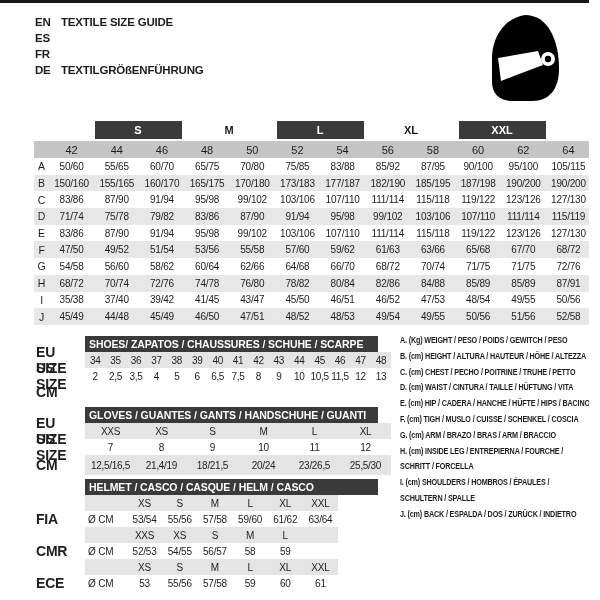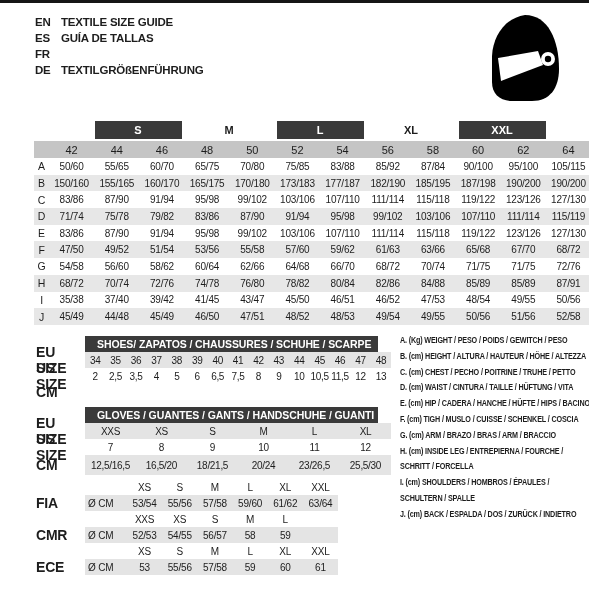--- a/index.html
+++ b/index.html
@@ -29,21 +29,21 @@
 
   
   .sub{position:absolute;left:36px;width:356px;}
   #shoes{top:336px;}
   #gloves{top:407px;}
   #helmet-table{top:479px;}
   .srow{display:flex;align-items:center;height:16px;}
   #gloves .srow:nth-child(4){height:20px;}
   .slabel{width:49px;flex:none;font-weight:bold;font-size:14px;letter-spacing:-0.2px;}
   .bar{width:293px;flex:none;background:var(--dark);color:#fff;font-weight:bold;font-size:10.5px;
-       height:16px;line-height:16px;padding-left:12px;box-sizing:border-box;letter-spacing:-0.1px;white-space:nowrap;}
+       height:16px;line-height:16px;padding-left:4px;box-sizing:border-box;letter-spacing:-0.1px;white-space:nowrap;}
   .scells{display:flex;width:306px;height:100%;align-items:center;}
   .scell{flex:1 1 0;text-align:center;font-size:10px;letter-spacing:-0.3px;}
   .hcells{display:flex;width:253px;height:100%;align-items:center;font-size:10px;letter-spacing:-0.2px;}
   .hc0{width:42px;flex:none;padding-left:3px;box-sizing:border-box;}
   .hc{flex:1 1 0;text-align:center;}
   .sub .srow:nth-child(even) .scells,
   .sub .srow:nth-child(even) .hcells{background:var(--shade);}
 
   
   .legend{position:absolute;left:400px;top:333px;width:240px;transform:scaleX(0.8);
@@ -57,21 +57,20 @@
   <div class="btop"></div>
   <div class="bright"></div>
 
   <div class="langs" id="langs">
       <div class="lang-row">
         <div class="lang-code">EN</div>
         <div class="lang-title">TEXTILE SIZE GUIDE</div>
       </div>
       <div class="lang-row">
         <div class="lang-code">ES</div>
-        <div class="lang-title">GUÍA DE TALLAS</div>
       </div>
       <div class="lang-row">
         <div class="lang-code">FR</div>
       </div>
       <div class="lang-row">
         <div class="lang-code">DE</div>
         <div class="lang-title">TEXTILGRÖßENFÜHRUNG</div>
       </div>
     </div>
 
@@ -113,21 +112,21 @@
       <div class="mrow data">
         <div class="lcell">A</div>
         <div class="cell">50/60</div>
         <div class="cell">55/65</div>
         <div class="cell">60/70</div>
         <div class="cell">65/75</div>
         <div class="cell">70/80</div>
         <div class="cell">75/85</div>
         <div class="cell">83/88</div>
         <div class="cell">85/92</div>
-        <div class="cell">87/84</div>
+        <div class="cell">87/95</div>
         <div class="cell">90/100</div>
         <div class="cell">95/100</div>
         <div class="cell">105/115</div>
       </div>
       <div class="mrow data stripe">
         <div class="lcell">B</div>
         <div class="cell">150/160</div>
         <div class="cell">155/165</div>
         <div class="cell">160/170</div>
         <div class="cell">165/175</div>
@@ -335,29 +334,33 @@
           <div class="scell">9</div>
           <div class="scell">10</div>
           <div class="scell">11</div>
           <div class="scell">12</div>
         </div>
       </div>
       <div class="srow">
         <div class="slabel">CM</div>
         <div class="scells">
           <div class="scell">12,5/16,5</div>
-          <div class="scell">16,5/20</div>
+          <div class="scell">21,4/19</div>
           <div class="scell">18/21,5</div>
           <div class="scell">20/24</div>
           <div class="scell">23/26,5</div>
           <div class="scell">25,5/30</div>
         </div>
       </div>
     </div>
   <div class="sub" id="helmet-table">
+      <div class="srow">
+        <div class="slabel"></div>
+        <div class="bar">HELMET / CASCO / CASQUE / HELM / CASCO</div>
+      </div>
       <div class="srow">
         <div class="slabel"></div>
         <div class="hcells">
           <div class="hc0"></div>
           <div class="hc">XS</div>
           <div class="hc">S</div>
           <div class="hc">M</div>
           <div class="hc">L</div>
           <div class="hc">XL</div>
           <div class="hc">XXL</div>

